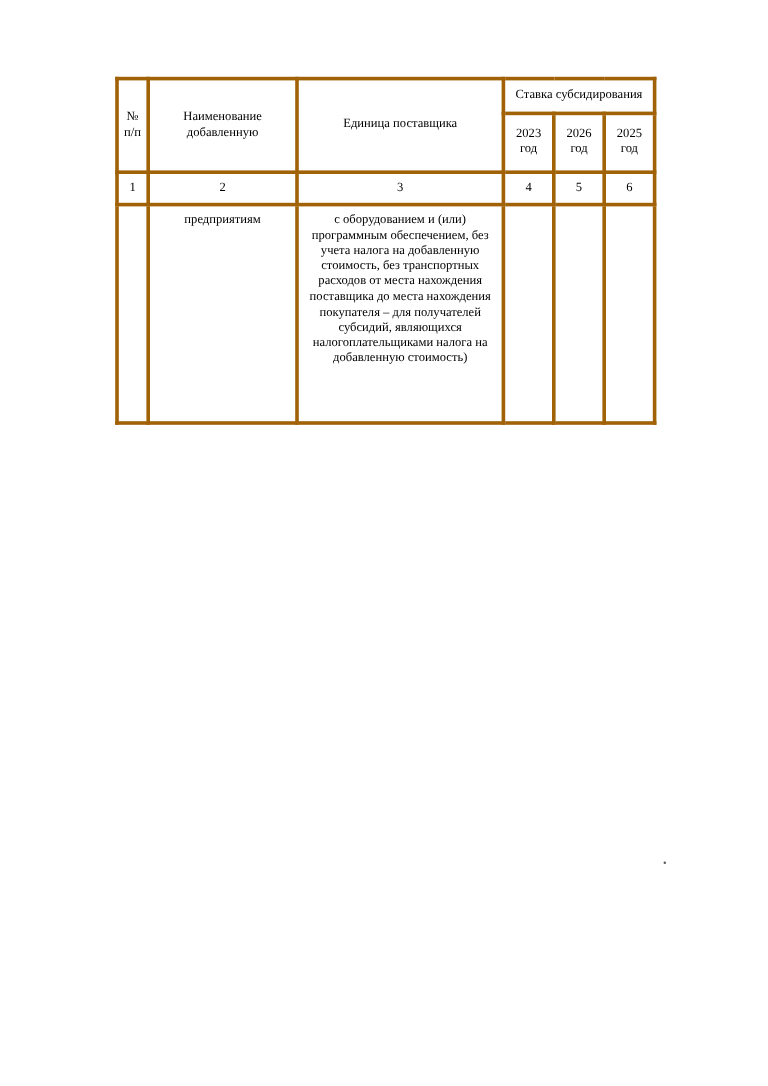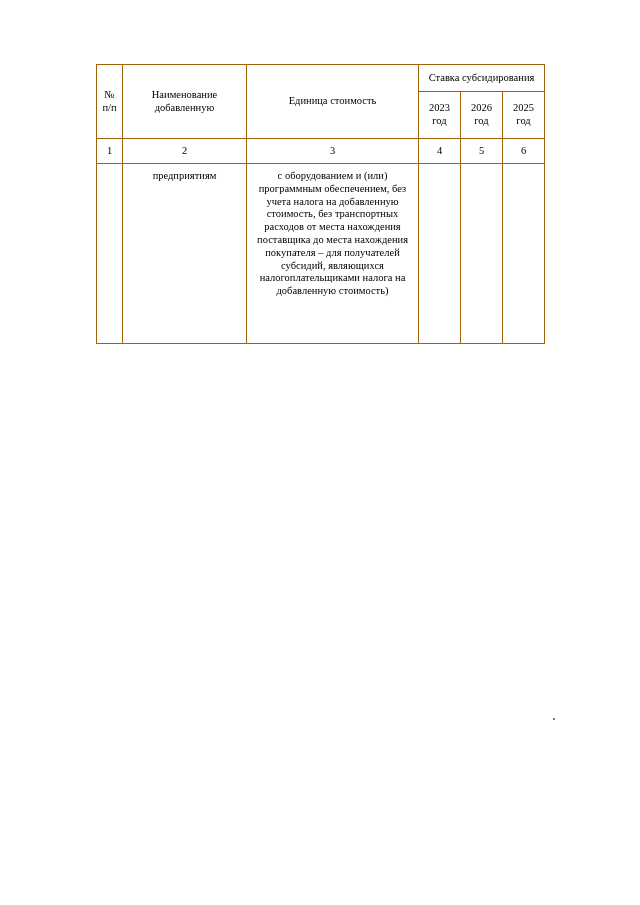--- a/index.html
+++ b/index.html
@@ -33,21 +33,21 @@
   .doc-table {
     position: absolute;
     top: 64px;
     left: 96px;
     width: 448px;
     border-collapse: collapse;
     table-layout: fixed;
   }
   .doc-table td,
   .doc-table th {
-    border: 1px solid #a16207;
+    border: 3px solid #a16207;
     vertical-align: middle;
     text-align: center;
     font-weight: normal;
     font-size: 10.5px;
     line-height: 1.22;
     padding: 3px 2px;
   }
   .col-no      { width: 26px; }
   .col-name    { width: 124px; }
   .col-unit    { width: 172px; }
@@ -115,21 +115,21 @@
     <thead>
       <tr>
         <th class="head-cell" rowspan="2">
           <span>№</span><br>
           <span>п/п</span>
         </th>
         <th class="head-cell" rowspan="2">
           <span>Наименование</span><br>
           <span>добавленную</span>
         </th>
-        <th class="head-cell" rowspan="2">Единица стоимость</th>
+        <th class="head-cell" rowspan="2">Единица поставщика</th>
         <th class="head-group" colspan="3">Ставка субсидирования</th>
       </tr>
       <tr>
         <th class="head-year">
           <span>2023</span><br>
           <span>год</span>
         </th>
         <th class="head-year">
           <span>2026</span><br>
           <span>год</span>

